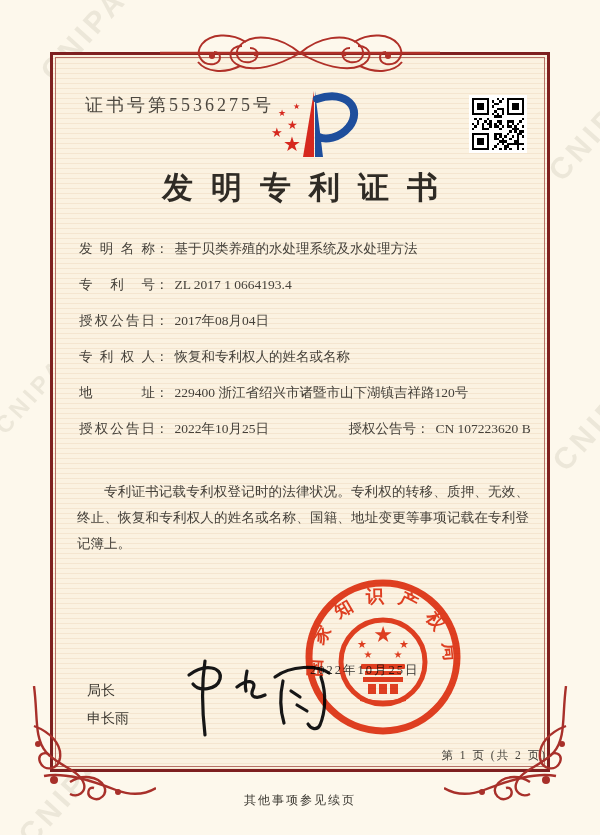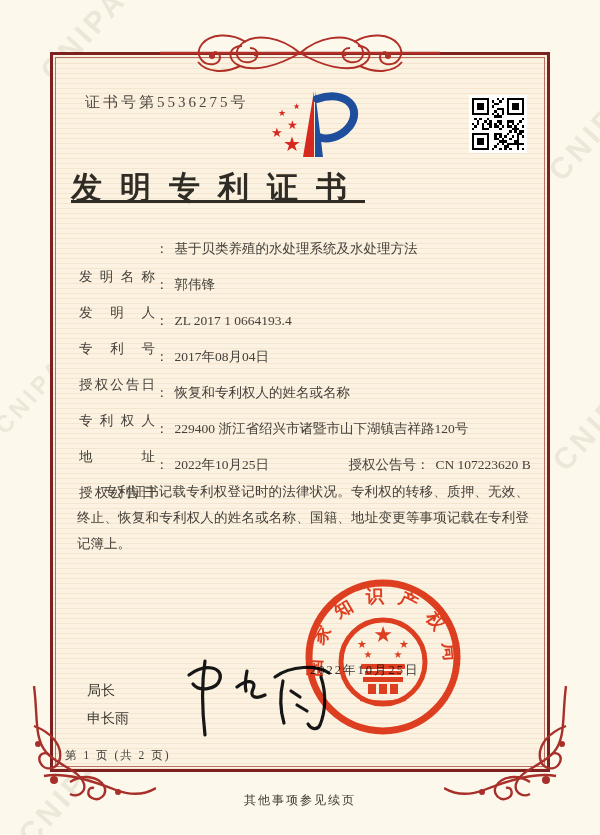--- a/index.html
+++ b/index.html
@@ -10,48 +10,48 @@
   .wm{position:absolute;font-family:"Liberation Sans","DejaVu Sans",sans-serif;font-weight:bold;
       font-size:30px;letter-spacing:4px;color:rgba(150,140,120,0.16);transform:rotate(-48deg);pointer-events:none;}
   .wm.small{font-size:24px;}
 
   
   .frame{position:absolute;left:50px;top:52px;width:494px;height:714px;
          border:3px solid #7e2020;background:#fbf2e1;
          background-image:repeating-linear-gradient(0deg, rgba(205,150,100,0.14) 0 1px, rgba(0,0,0,0) 1px 5px);}
   .frame::before{content:"";position:absolute;inset:2px;border:1px solid rgba(160,70,60,.75);pointer-events:none;}
 
-  .certno{position:absolute;left:32px;top:38px;font-size:15px;letter-spacing:3px;color:#4d4840;}
+  .certno{position:absolute;left:32px;top:38px;font-size:18px;letter-spacing:3px;color:#4d4840;}
 
   .logo{position:absolute;left:178px;top:30px;width:140px;height:80px;}
   .qr{position:absolute;right:20px;top:40px;width:58px;height:58px;background:#fff;padding:3px;box-sizing:border-box;}
   .qr svg{width:100%;height:100%;}
 
-  .title{position:absolute;left:0;right:0;top:112px;font-size:31px;font-weight:bold;
-         letter-spacing:18px;text-indent:18px;color:#2f2b25;text-decoration:underline;}
+  .title{position:absolute;left:0;right:0;top:112px;text-align:center;font-size:31px;font-weight:bold;
+         letter-spacing:18px;text-indent:18px;color:#2f2b25;}
 
   .fields{position:absolute;left:26px;top:184px;font-size:13.5px;}
   .frow{height:36px;line-height:20px;white-space:nowrap;}
-  .lbl{display:inline-block;width:76px;text-align:justify;text-align-last:justify;vertical-align:top;margin-top:28px;}
+  .lbl{display:inline-block;width:76px;text-align:justify;text-align-last:justify;vertical-align:top;}
   .colon{margin-right:6px;}
   .grant2{display:inline-block;margin-left:76px;}
 
   .bodytext{position:absolute;left:24px;top:424px;width:452px;font-size:13.5px;line-height:1.92;
             text-align:justify;color:#45413a;}
   .bodytext p{margin:0;text-indent:2em;}
 
   .officer{position:absolute;left:34px;top:622px;font-size:14px;line-height:28px;color:#3c3831;}
 
   .signature{position:absolute;left:118px;top:592px;width:170px;height:100px;}
 
   .seal{position:absolute;left:302px;top:576px;width:162px;height:162px;mix-blend-mode:multiply;opacity:.96;}
   .sealdate{position:absolute;left:310px;top:662px;font-size:12.5px;letter-spacing:2px;color:#3d3d3d;
             mix-blend-mode:multiply;z-index:6;}
 
-  .pageno{position:absolute;left:12px;right:0;bottom:6px;text-align:left;font-size:11.5px;letter-spacing:2px;color:#43403a;}
+  .pageno{position:absolute;left:12px;right:0;bottom:6px;text-align:right;font-size:11.5px;letter-spacing:2px;color:#43403a;}
 
   .footnote{position:absolute;left:0;right:0;top:792px;text-align:center;font-size:12px;letter-spacing:2px;color:#3d3a33;}
 
   .ornament-top{position:absolute;left:160px;top:26px;width:280px;height:54px;z-index:3;}
   .corner{position:absolute;width:132px;height:120px;z-index:3;}
   .corner.bl{left:24px;top:686px;}
   .corner.br{right:24px;top:686px;transform:scaleX(-1);}
   svg{display:block;}
 </style>
 </head>
@@ -204,23 +204,20 @@
         </svg>
     </div>
 
     <div class="title">发明专利证书</div>
 
     <div class="fields">
       <div class="frow">
         <span class="lbl">发明名称</span><span class="colon">：</span><span>基于贝类养殖的水处理系统及水处理方法</span>
       </div>
       <div class="frow">
-        <span class="lbl">发明人</span><span class="colon">：</span><span>郭伟锋</span>
-      </div>
-      <div class="frow">
         <span class="lbl">专利号</span><span class="colon">：</span><span>ZL 2017 1 0664193.4</span>
       </div>
       <div class="frow">
         <span class="lbl">授权公告日</span><span class="colon">：</span><span>2017年08月04日</span>
       </div>
       <div class="frow">
         <span class="lbl">专利权人</span><span class="colon">：</span><span>恢复和专利权人的姓名或名称</span>
       </div>
       <div class="frow">
         <span class="lbl">地址</span><span class="colon">：</span><span>229400 浙江省绍兴市诸暨市山下湖镇吉祥路120号</span>

